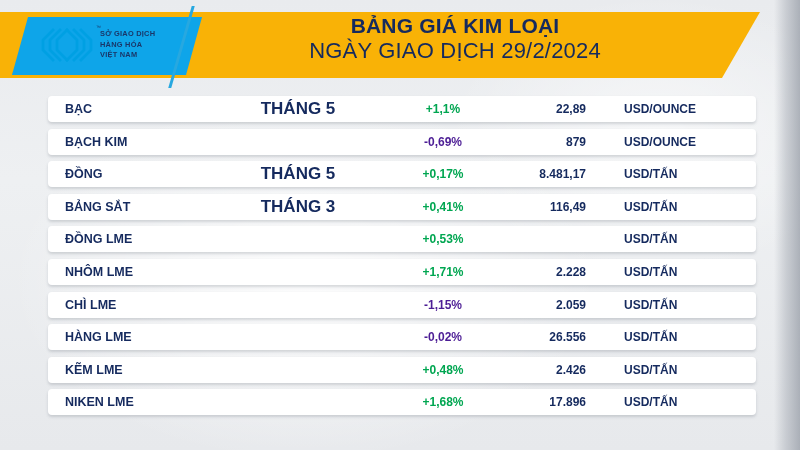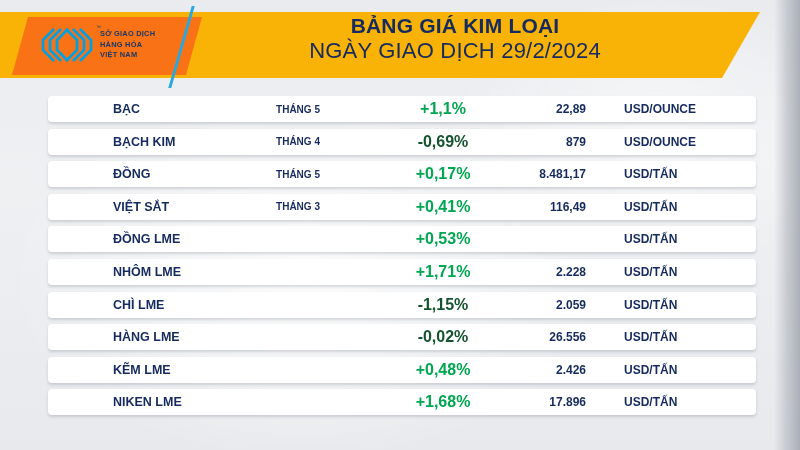--- a/index.html
+++ b/index.html
@@ -84,21 +84,21 @@
     white-space: nowrap;
   }
 
   
   .logo-plate {
     position: absolute;
     left: 12px;
     top: 5px;
     width: 190px;
     height: 58px;
-    background: #f97316;
+    background: #0ea5e9;
     clip-path: polygon(16px 0, 190px 0, 174px 58px, 0 58px);
     box-shadow: 0 1px 3px rgba(0,0,0,0.18);
   }
   .logo-inner {
     position: absolute;
     left: 26px;
     top: 8px;
     display: flex;
     align-items: center;
     gap: 6px;
@@ -151,42 +151,41 @@
     display: flex;
     align-items: center;
     color: #152a5e;
   }
   .c-name {
     position: absolute;
     left: 17px;
     font-size: 12.5px;
     font-weight: bold;
     white-space: nowrap;
-    margin-left: 48px;
   }
   .c-month {
     position: absolute;
     left: 175px;
     width: 150px;
     text-align: center;
-    font-size: 10px;
+    font-size: 17px;
     font-weight: bold;
     white-space: nowrap;
   }
   .c-change {
     position: absolute;
     left: 330px;
     width: 130px;
     text-align: center;
-    font-size: 16px;
+    font-size: 12px;
     font-weight: bold;
     white-space: nowrap;
   }
   .c-change.up   { color: #00a651; }
-  .c-change.down { color: #14532d; }
+  .c-change.down { color: #4c1d95; }
   .c-value {
     position: absolute;
     left: 420px;
     width: 118px;
     text-align: right;
     font-size: 12px;
     font-weight: bold;
     white-space: nowrap;
   }
   .c-unit {
@@ -250,34 +249,33 @@
   <div class="table" id="price-table">
       <div class="row">
         <div class="c-name">BẠC</div>
         <div class="c-month">THÁNG 5</div>
         <div class="c-change up">+1,1%</div>
         <div class="c-value">22,89</div>
         <div class="c-unit">USD/OUNCE</div>
       </div>
       <div class="row">
         <div class="c-name">BẠCH KIM</div>
-        <div class="c-month">THÁNG 4</div>
         <div class="c-change down">-0,69%</div>
         <div class="c-value">879</div>
         <div class="c-unit">USD/OUNCE</div>
       </div>
       <div class="row">
         <div class="c-name">ĐỒNG</div>
         <div class="c-month">THÁNG 5</div>
         <div class="c-change up">+0,17%</div>
         <div class="c-value">8.481,17</div>
         <div class="c-unit">USD/TẤN</div>
       </div>
       <div class="row">
-        <div class="c-name">VIỆT SẮT</div>
+        <div class="c-name">BẢNG SẮT</div>
         <div class="c-month">THÁNG 3</div>
         <div class="c-change up">+0,41%</div>
         <div class="c-value">116,49</div>
         <div class="c-unit">USD/TẤN</div>
       </div>
       <div class="row">
         <div class="c-name">ĐỒNG LME</div>
         <div class="c-month"></div>
         <div class="c-change up">+0,53%</div>
         <div class="c-unit">USD/TẤN</div>

